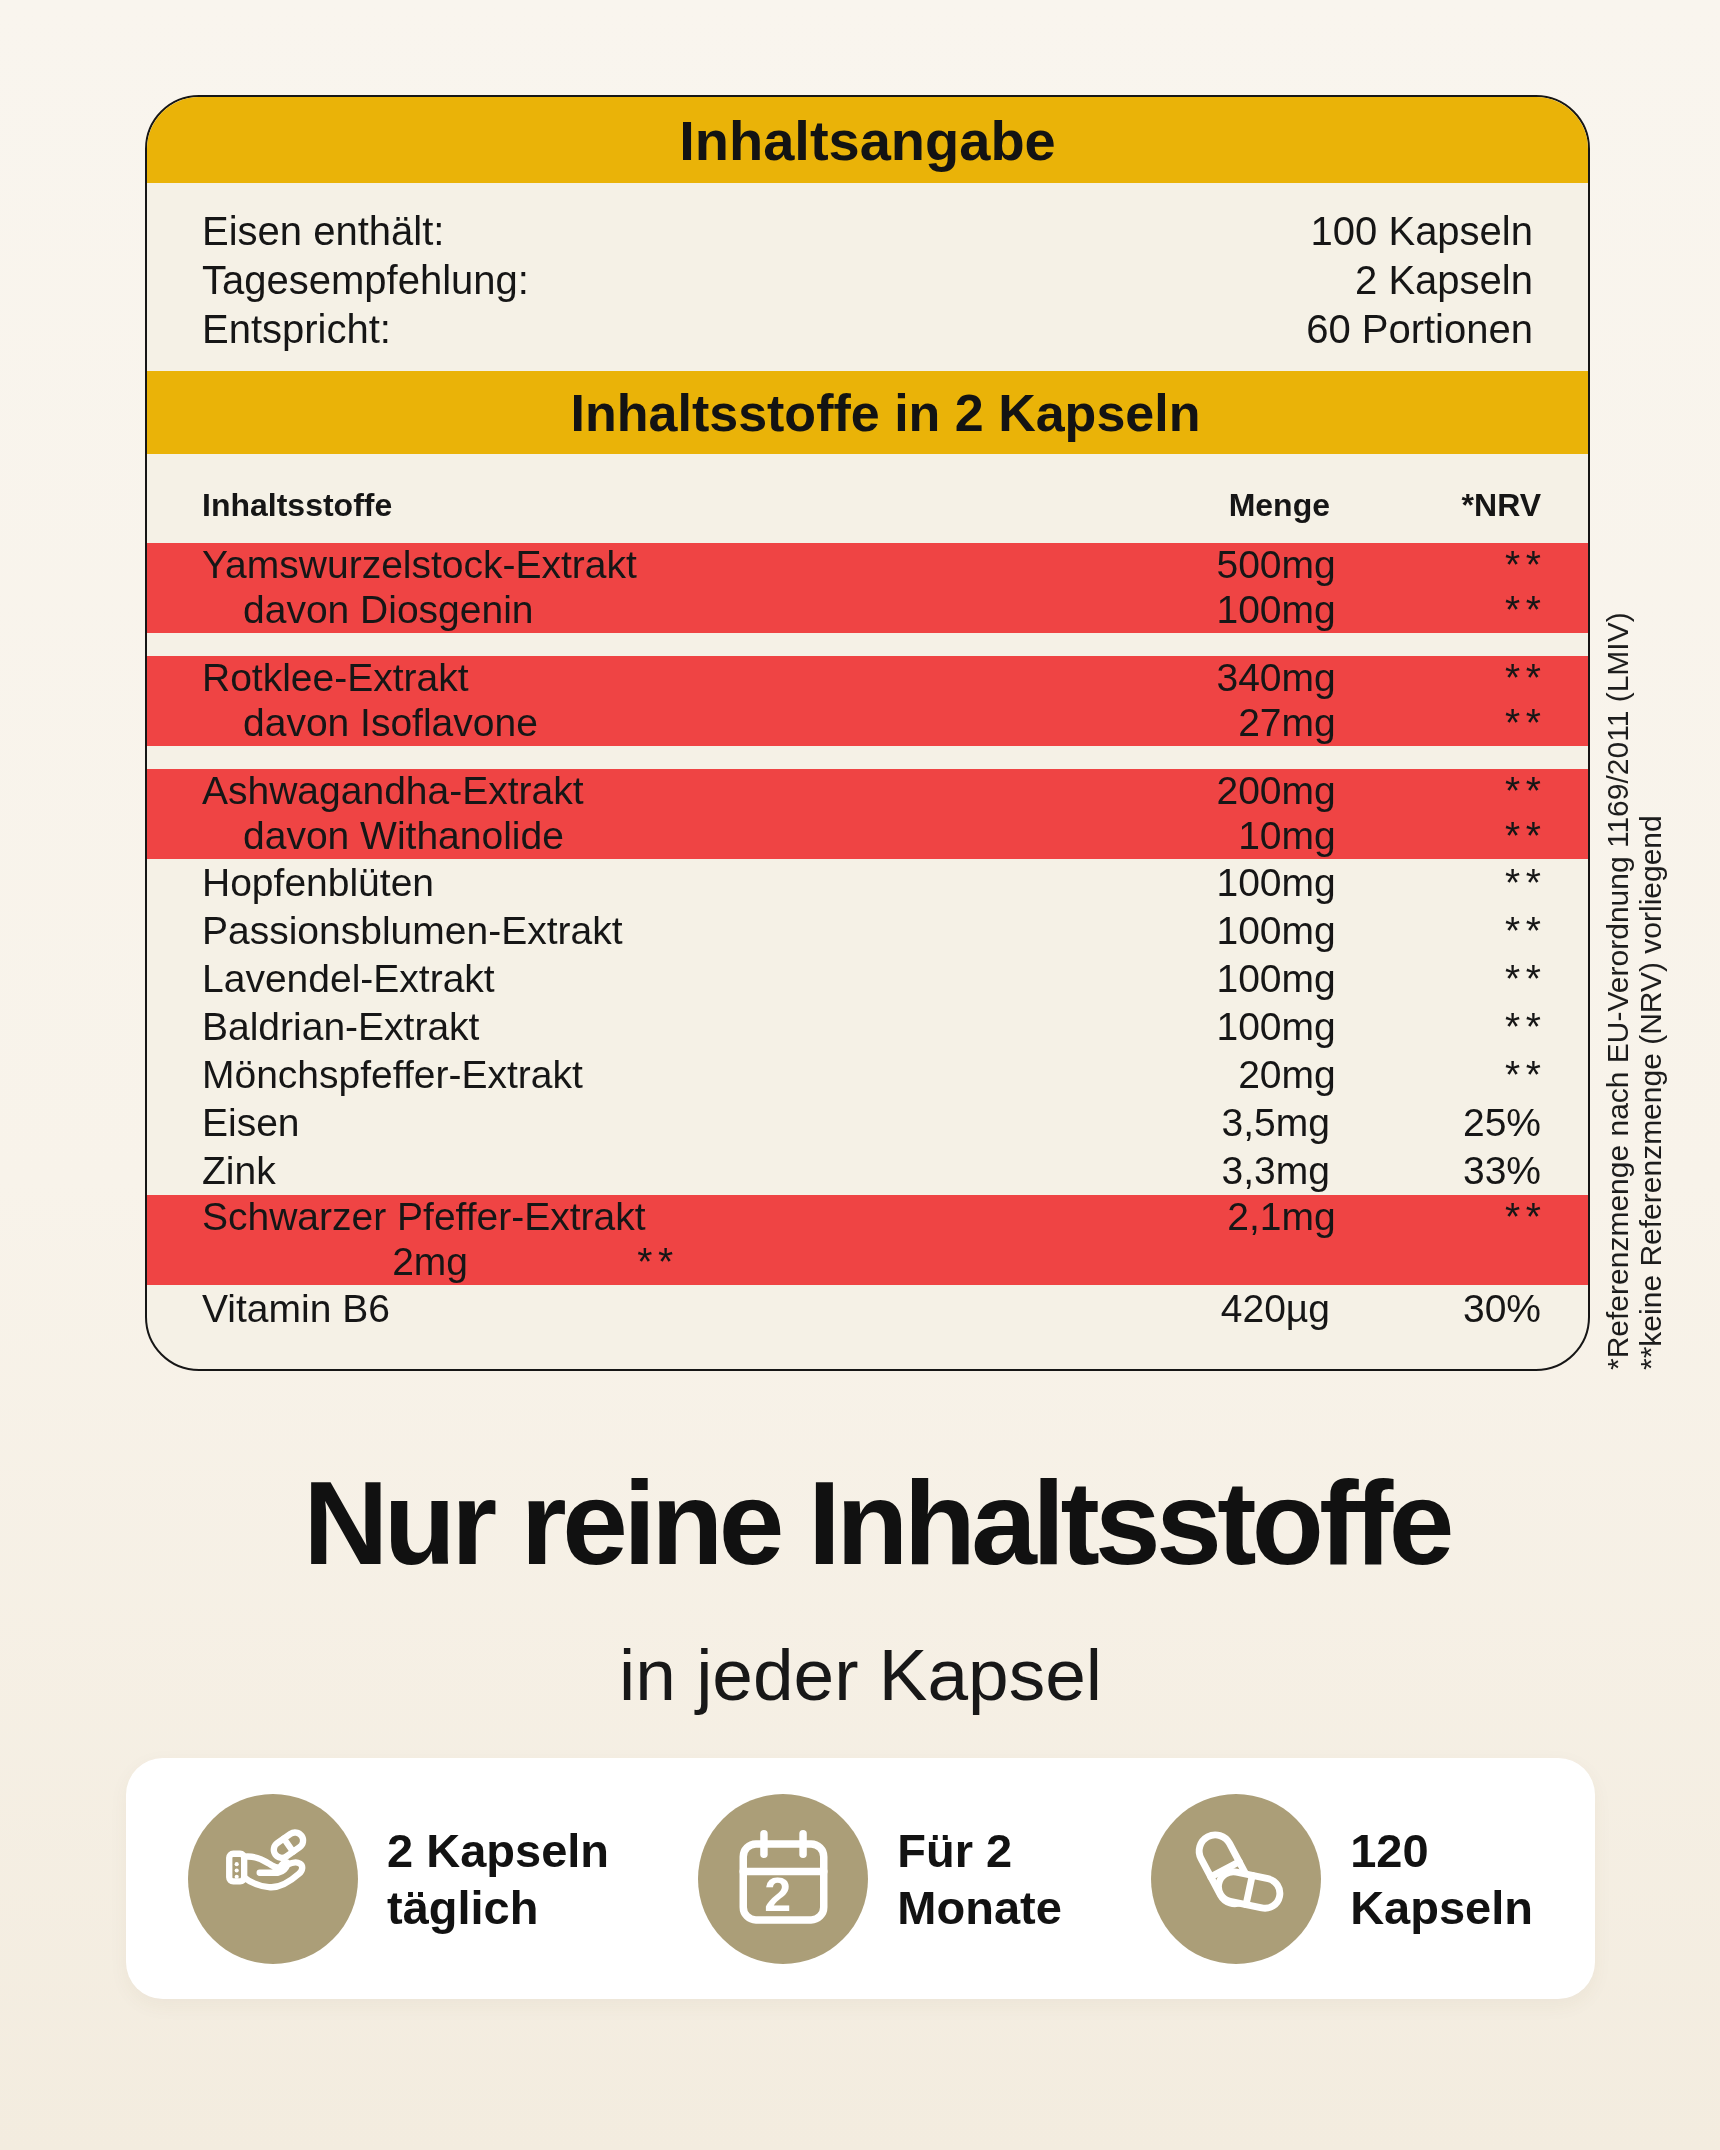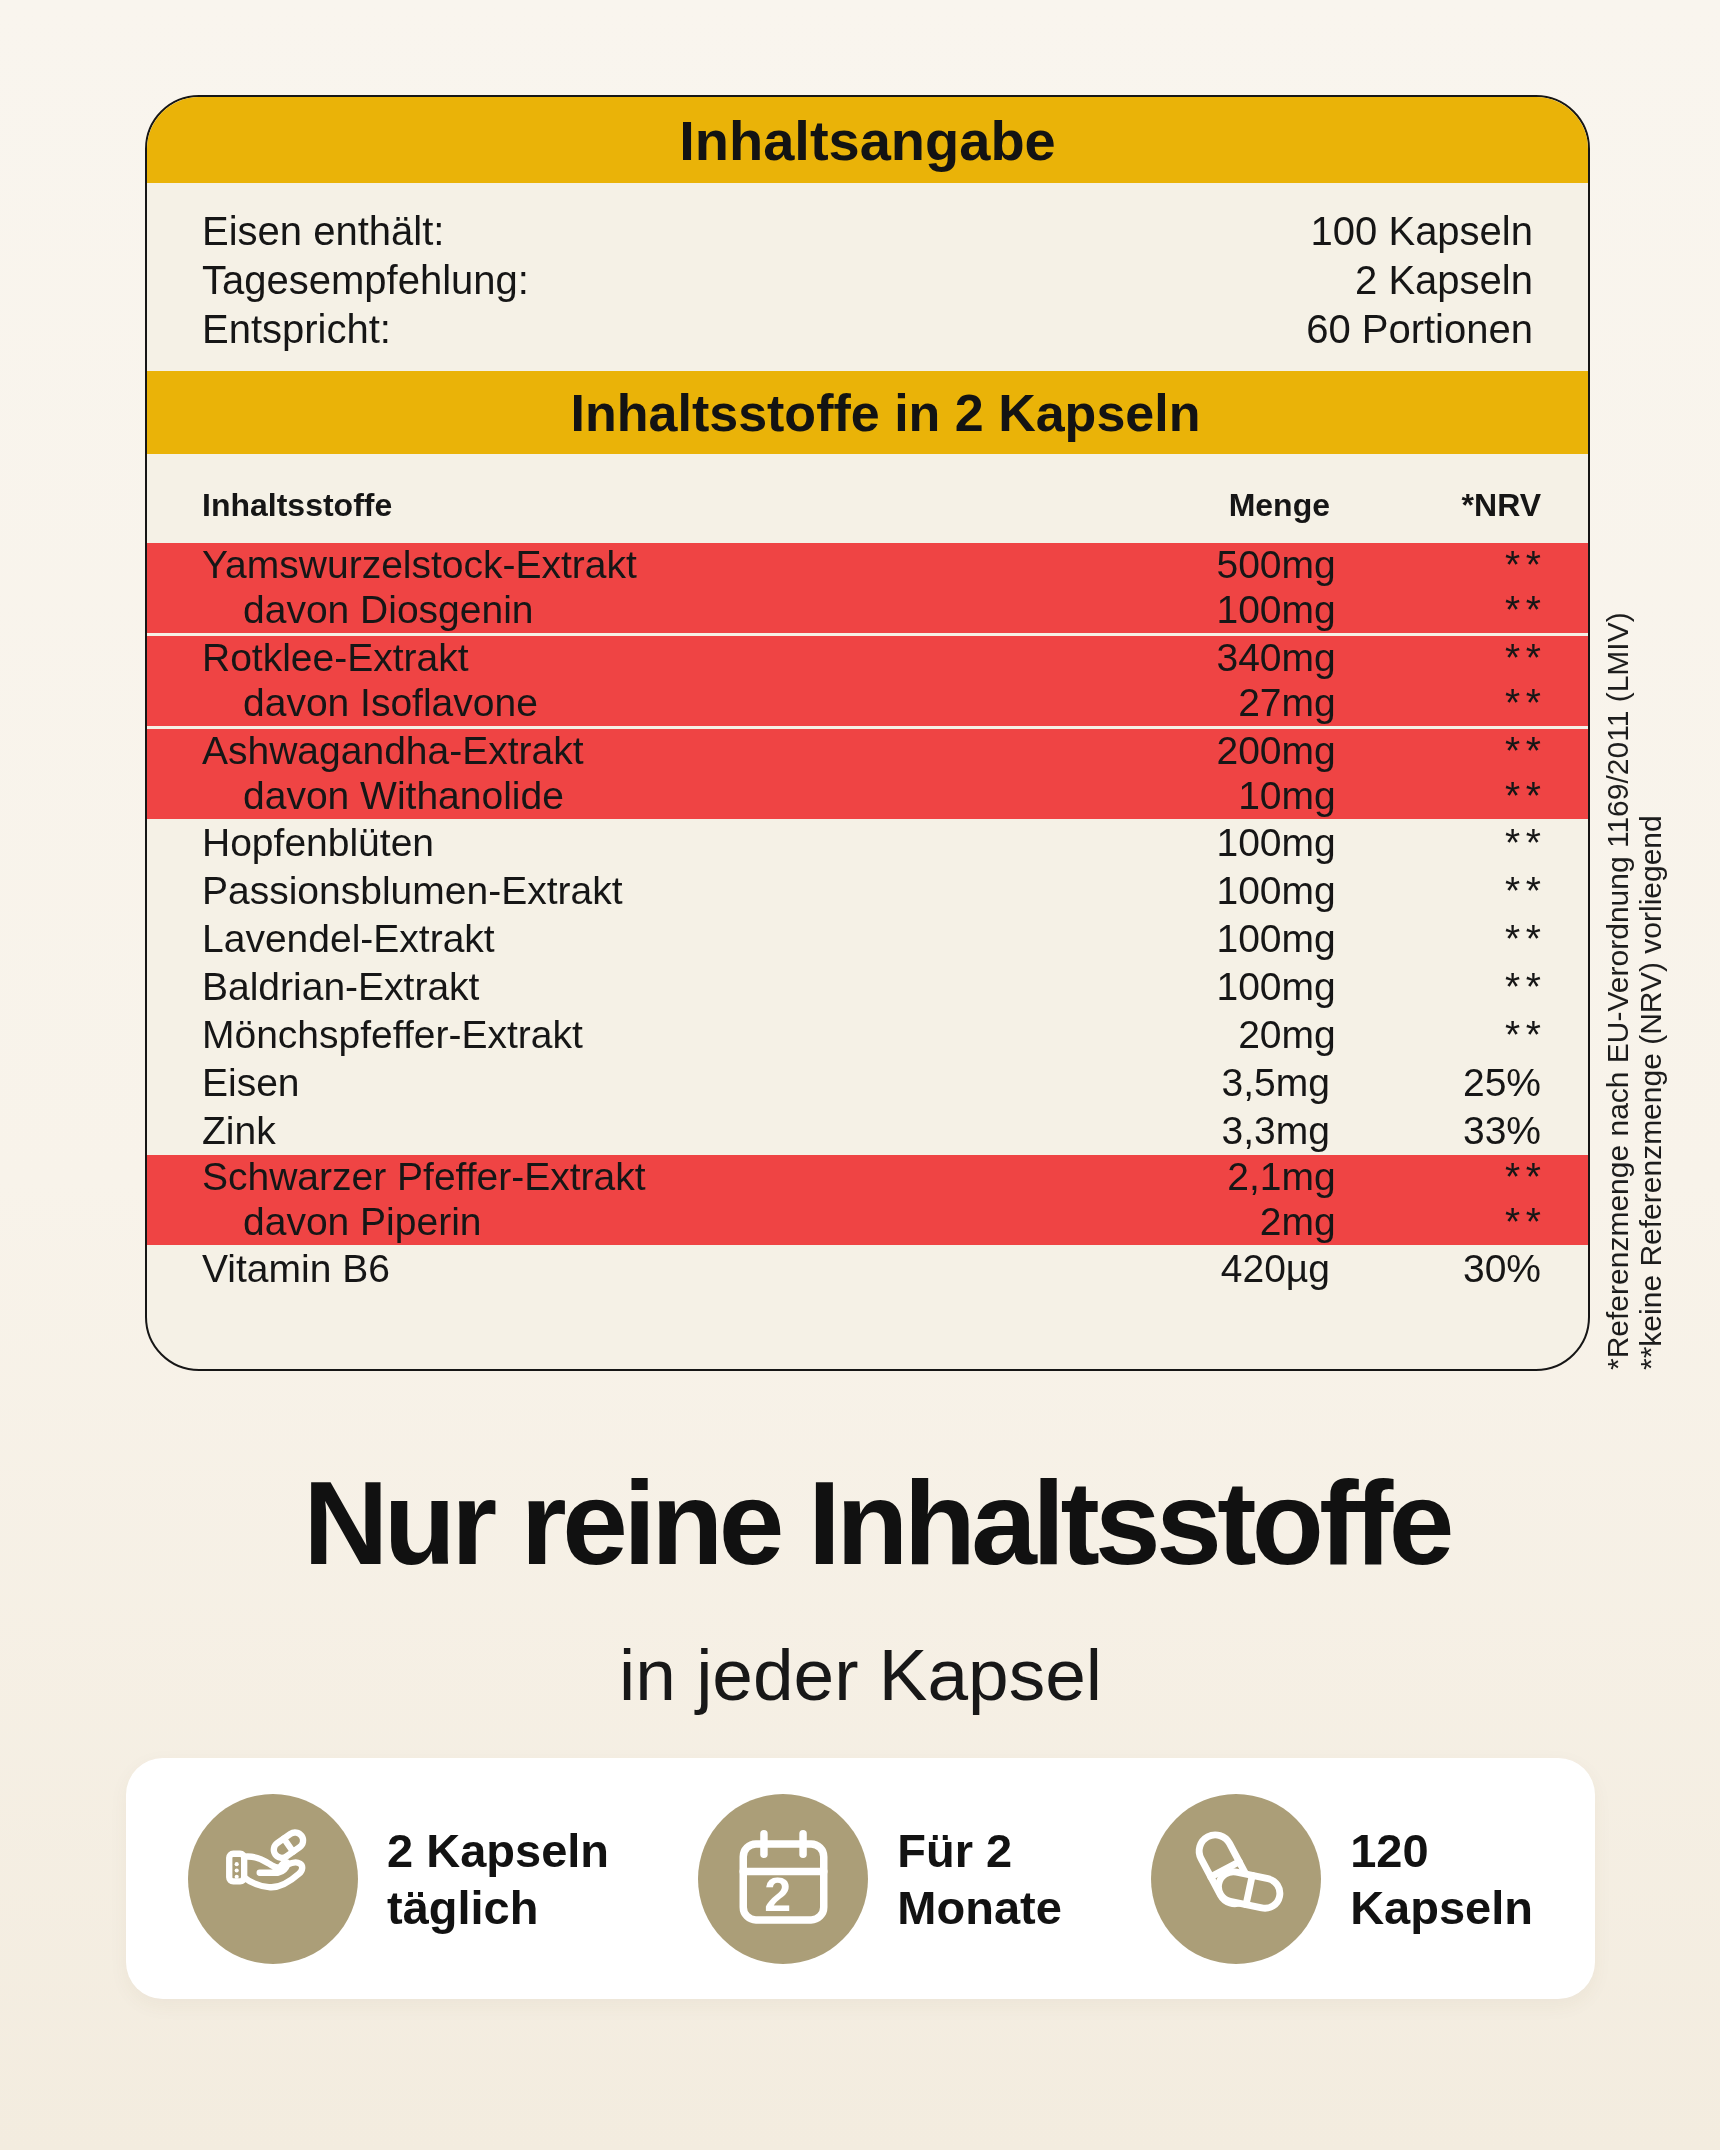--- a/index.html
+++ b/index.html
@@ -19,21 +19,21 @@
   .info{padding:24px 55px 17px 55px;flex:none;}
   .info-row{display:flex;justify-content:space-between;align-items:baseline;
     font-size:40px;line-height:49px;}
   .table{flex:1;display:flex;flex-direction:column;padding-top:13.8px;}
   .thead{display:flex;align-items:center;height:75px;font-weight:bold;font-size:32px;flex:none;}
   .cell-name{flex:1;padding-left:55px;text-align:left;white-space:nowrap;}
   .cell-menge{width:321px;text-align:right;white-space:nowrap;flex:none;}
   .cell-nrv{width:258px;padding-right:47px;text-align:right;white-space:nowrap;flex:none;}
   .row{display:flex;align-items:center;height:48px;font-size:39px;flex:none;}
   .row.shaded{background:#ef4444;height:45px;}
-  .row.gap{margin-bottom:3px;}
+  .row.gap{margin-bottom:23px;}
   .row.sub .cell-name{padding-left:96px;}
   .stars{letter-spacing:5.7px;margin-right:-5.7px;}
 
   
   .footnotes{position:absolute;left:1601px;top:1370px;transform:rotate(-90deg);
     transform-origin:0 0;font-size:30px;line-height:33px;color:#1d1d1d;white-space:nowrap;}
 
   
   .headline{position:absolute;left:16px;top:1437px;width:1721px;text-align:center;
     font-size:118px;font-weight:bold;letter-spacing:-4.6px;line-height:172px;color:#111;}
@@ -146,21 +146,20 @@
             <span class="cell-name">Zink</span>
             <span class="cell-menge">3,3mg</span>
             <span class="cell-nrv">33%</span>
           </div>
           <div class="row shaded">
             <span class="cell-name">Schwarzer Pfeffer-Extrakt</span>
             <span class="cell-menge">2,1mg</span>
             <span class="cell-nrv stars">**</span>
           </div>
           <div class="row shaded sub">
-            <span class="cell-name">davon Piperin</span>
             <span class="cell-menge">2mg</span>
             <span class="cell-nrv stars">**</span>
           </div>
           <div class="row">
             <span class="cell-name">Vitamin B6</span>
             <span class="cell-menge">420µg</span>
             <span class="cell-nrv">30%</span>
           </div>
         </div>
     </div>

